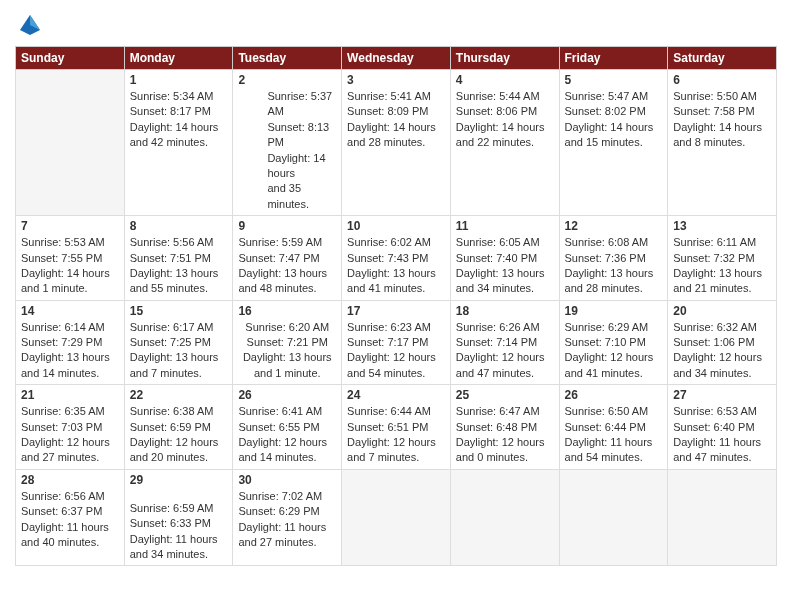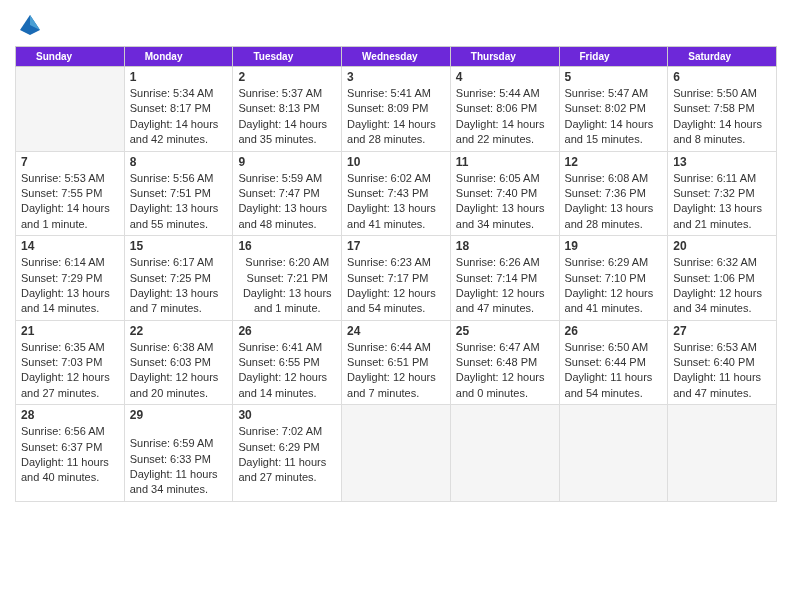--- a/index.html
+++ b/index.html
@@ -57,24 +57,24 @@
     .location {
       font-size: 14px;
       color: #333;
     }
     .calendar {
       width: 100%;
       border-collapse: collapse;
       table-layout: fixed;
     }
     .calendar th {
-      background: #6d28d9;
+      background: #7f1d1d;
       color: #fff;
-      padding: 4px 20px;
-      font-size: 10px;
+      padding: 4px 5px;
+      font-size: 12px;
       text-align: left;
       border: 1px solid #ccc;
     }
     .calendar td {
       vertical-align: top;
       padding: 3px 5px;
       border: 1px solid #ddd;
       font-size: 10px;
       height: 82px;
       background: #fff;
@@ -136,21 +136,21 @@
           <td class="empty"></td>
           <td>
             <div class="day-number">1</div>
             <div class="day-info" style="white-space: pre-line;">Sunrise: 5:34 AM
 Sunset: 8:17 PM
 Daylight: 14 hours
 and 42 minutes.</div>
           </td>
           <td>
             <div class="day-number">2</div>
-            <div class="day-info" style="white-space: pre-line;">Sunrise: 5:37 AM
+            <div class="day-info" style="white-space: pre-line; margin-left: 29px;">Sunrise: 5:37 AM
 Sunset: 8:13 PM
 Daylight: 14 hours
 and 35 minutes.</div>
           </td>
           <td>
             <div class="day-number">3</div>
             <div class="day-info" style="white-space: pre-line;">Sunrise: 5:41 AM
 Sunset: 8:09 PM
 Daylight: 14 hours
 and 28 minutes.</div>
@@ -283,21 +283,21 @@
           <td>
             <div class="day-number">21</div>
             <div class="day-info" style="white-space: pre-line;">Sunrise: 6:35 AM
 Sunset: 7:03 PM
 Daylight: 12 hours
 and 27 minutes.</div>
           </td>
           <td>
             <div class="day-number">22</div>
             <div class="day-info" style="white-space: pre-line;">Sunrise: 6:38 AM
-Sunset: 6:03 PM
+Sunset: 6:59 PM
 Daylight: 12 hours
 and 20 minutes.</div>
           </td>
           <td>
             <div class="day-number">26</div>
             <div class="day-info" style="white-space: pre-line;">Sunrise: 6:41 AM
 Sunset: 6:55 PM
 Daylight: 12 hours
 and 14 minutes.</div>
           </td>

